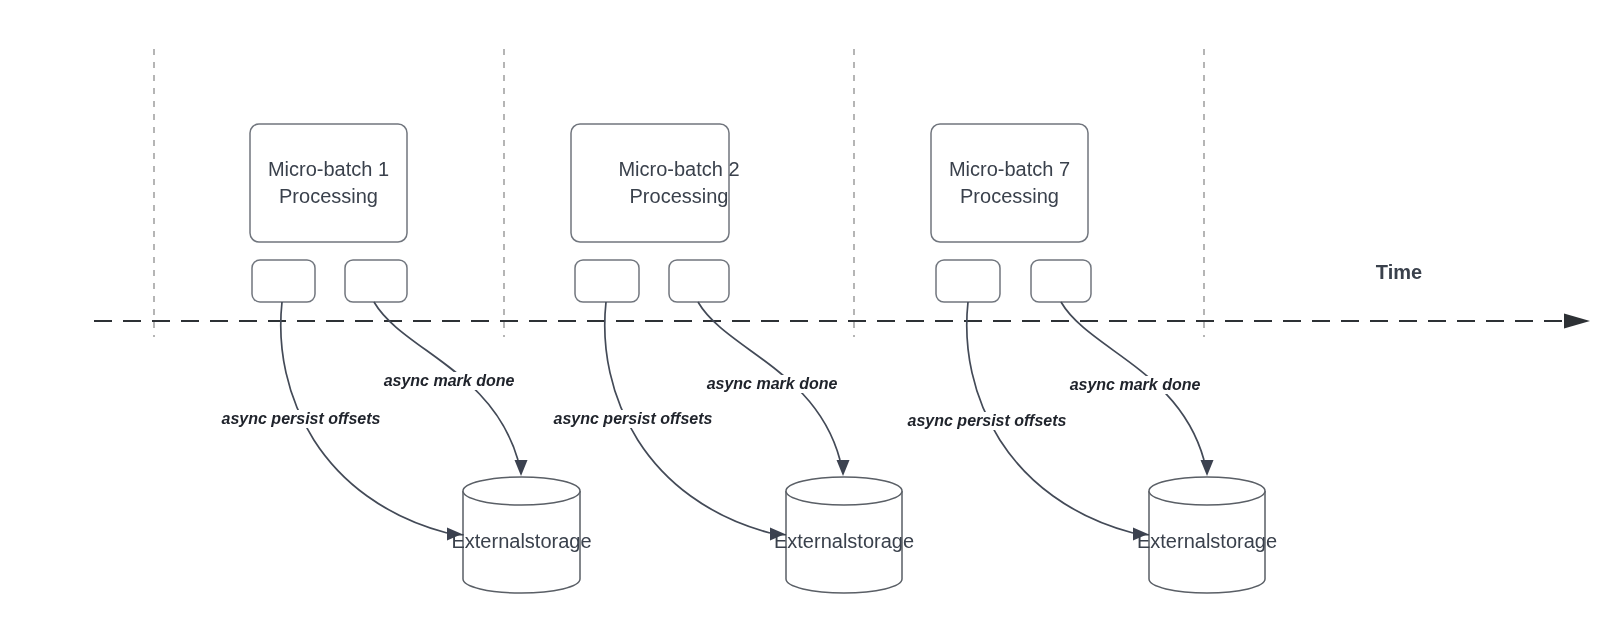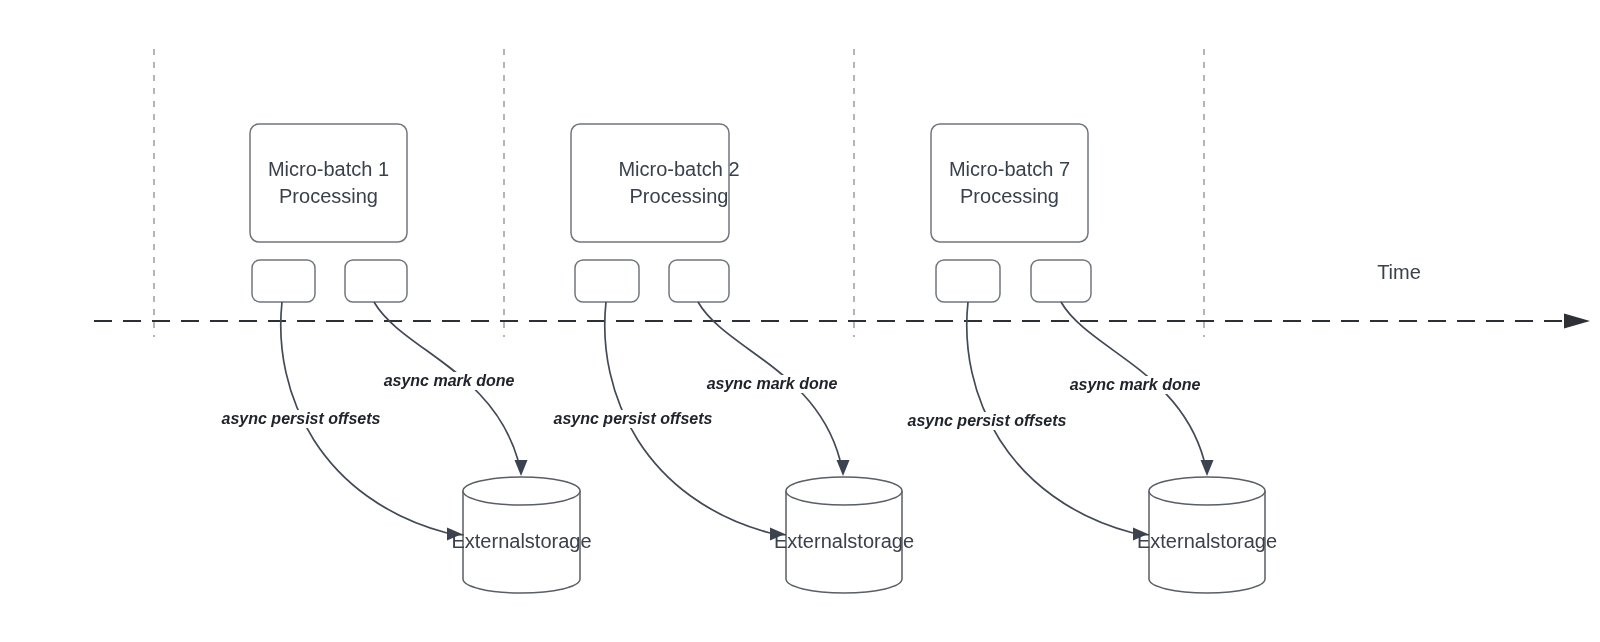--- a/index.html
+++ b/index.html
@@ -140,14 +140,14 @@
     <span>Micro-batch 7</span>
     <span>Processing</span>
   </div>
   <div class="label edge-label" style="left:975px; top:421px;">async persist offsets</div>
   <div class="label edge-label" style="left:1123px; top:385px;">async mark done</div>
   <div class="label storage-label" style="left:1137px; top:493px; width:116px; height:96px;">
     <span>External</span>
     <span>storage</span>
   </div>
 
-  <div class="label time-label" style="left:1387px; top:272px;">Time</div>
+  <div class="label time-label" style="left:1387px; top:272px;font-weight:bold;">Time</div>
 </div>
 
 </body></html>

